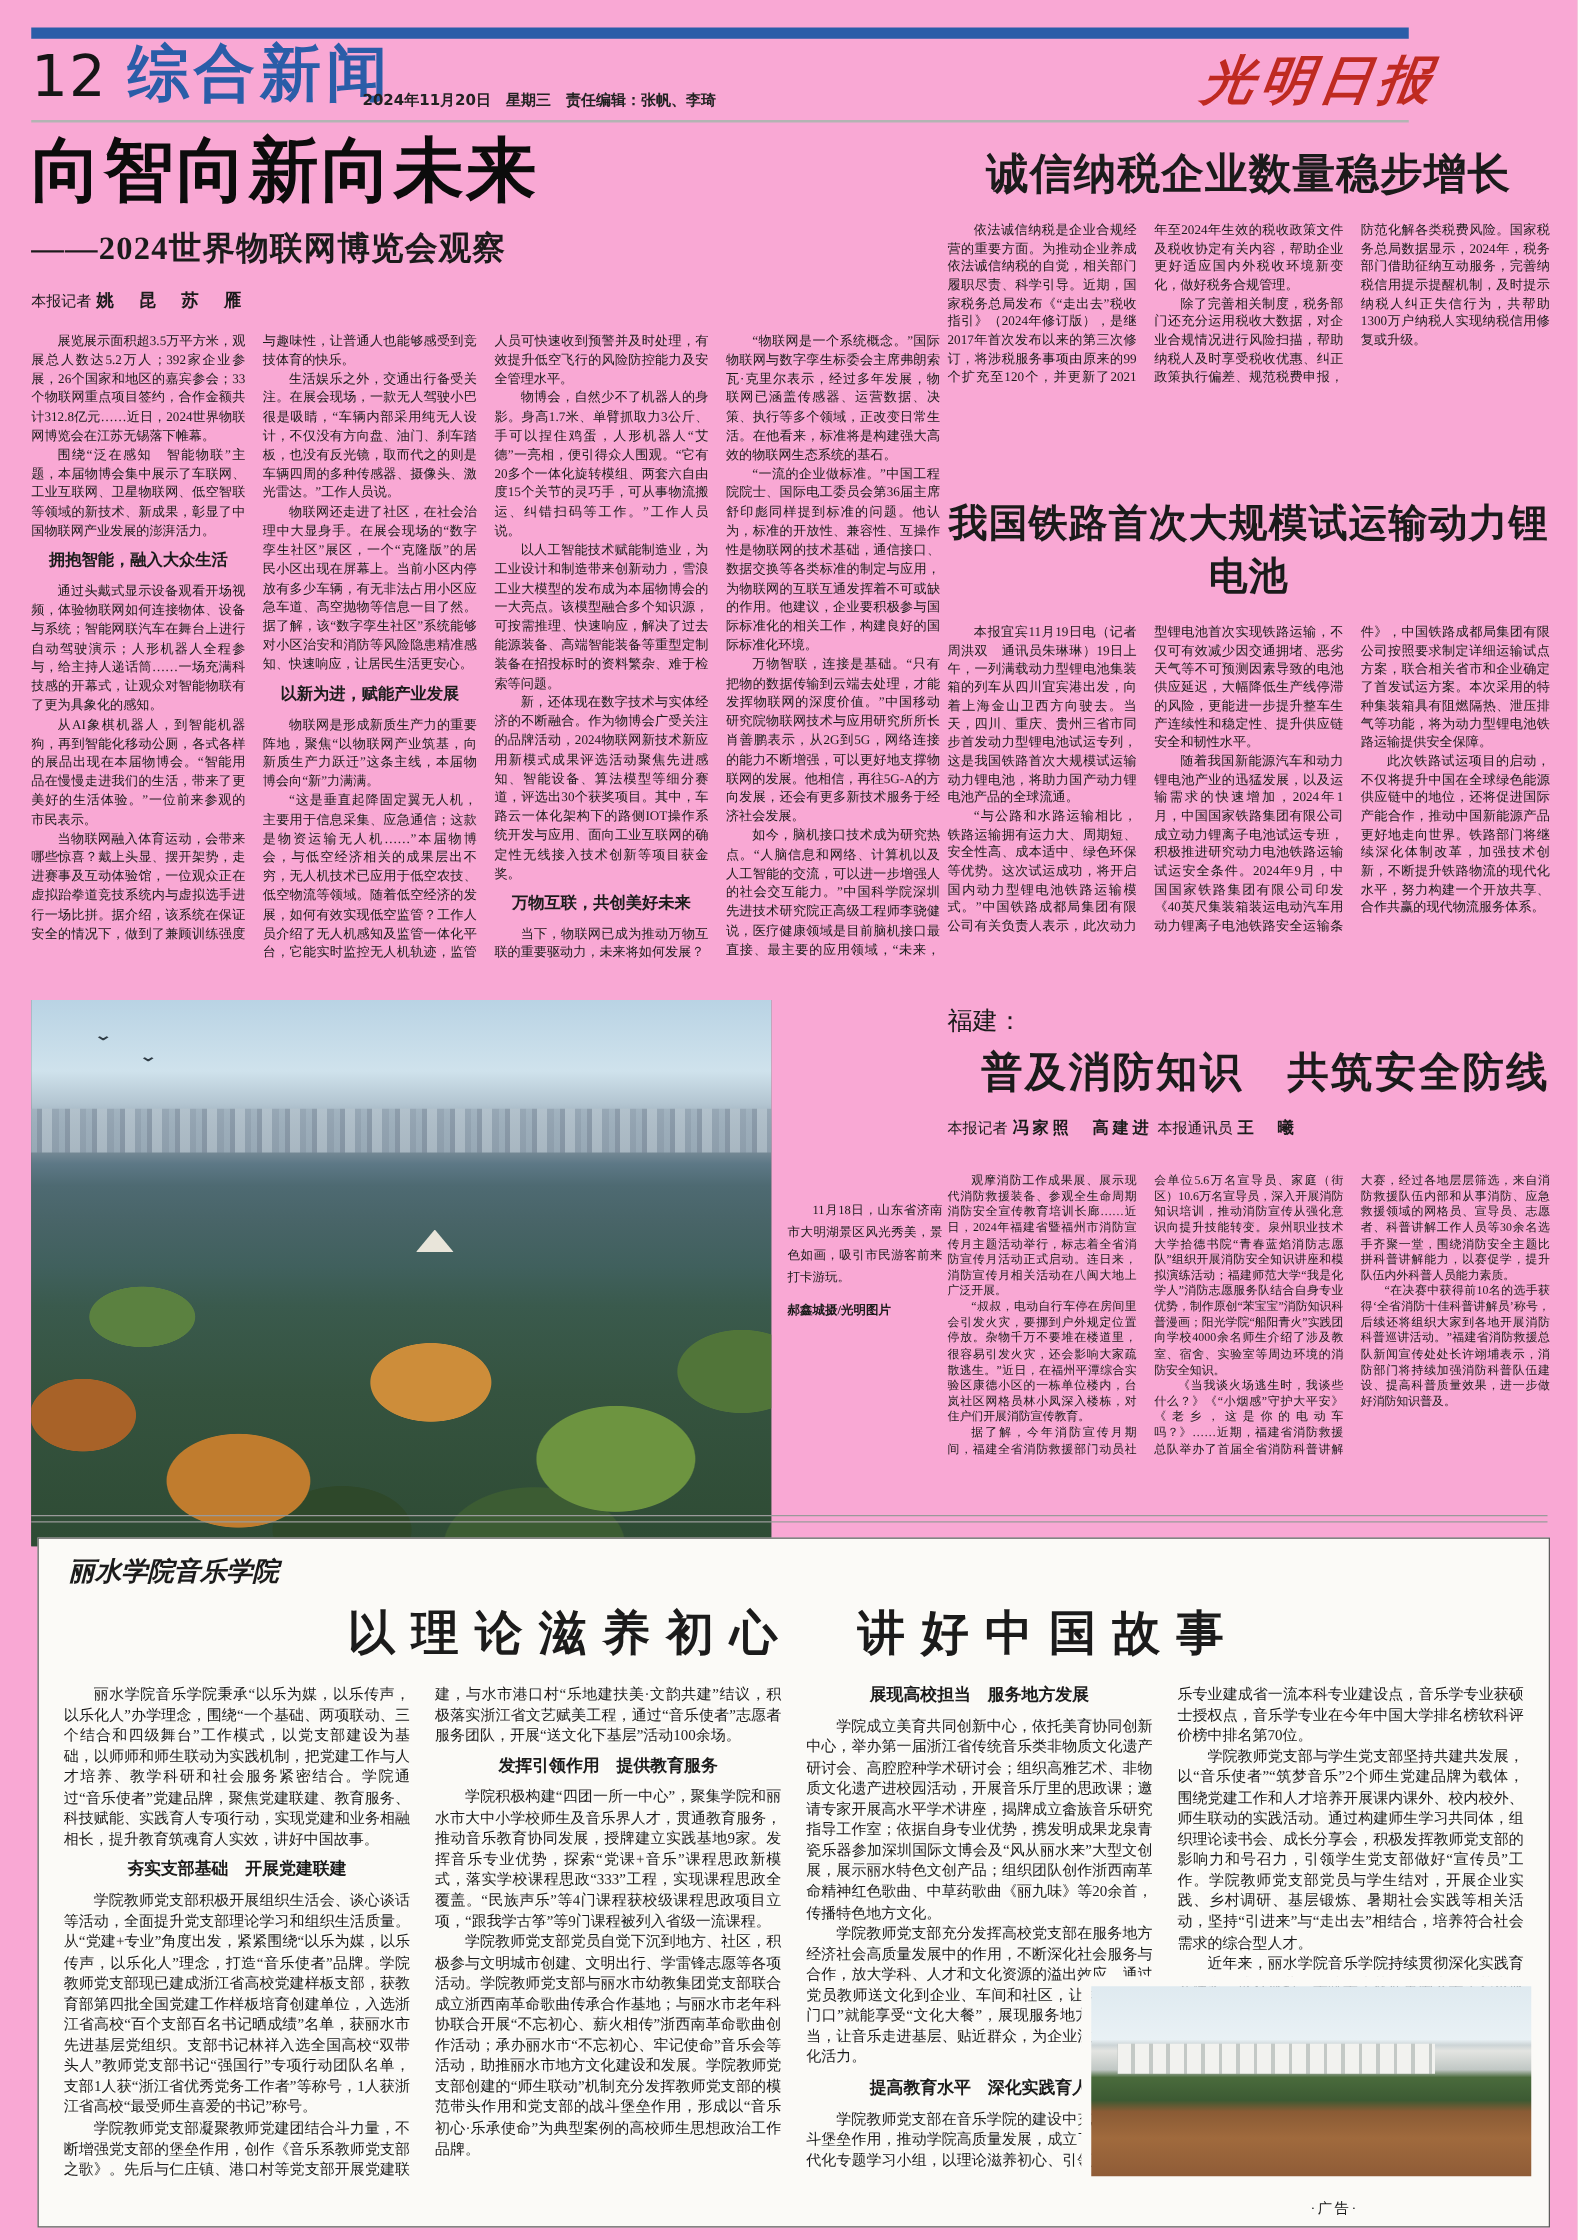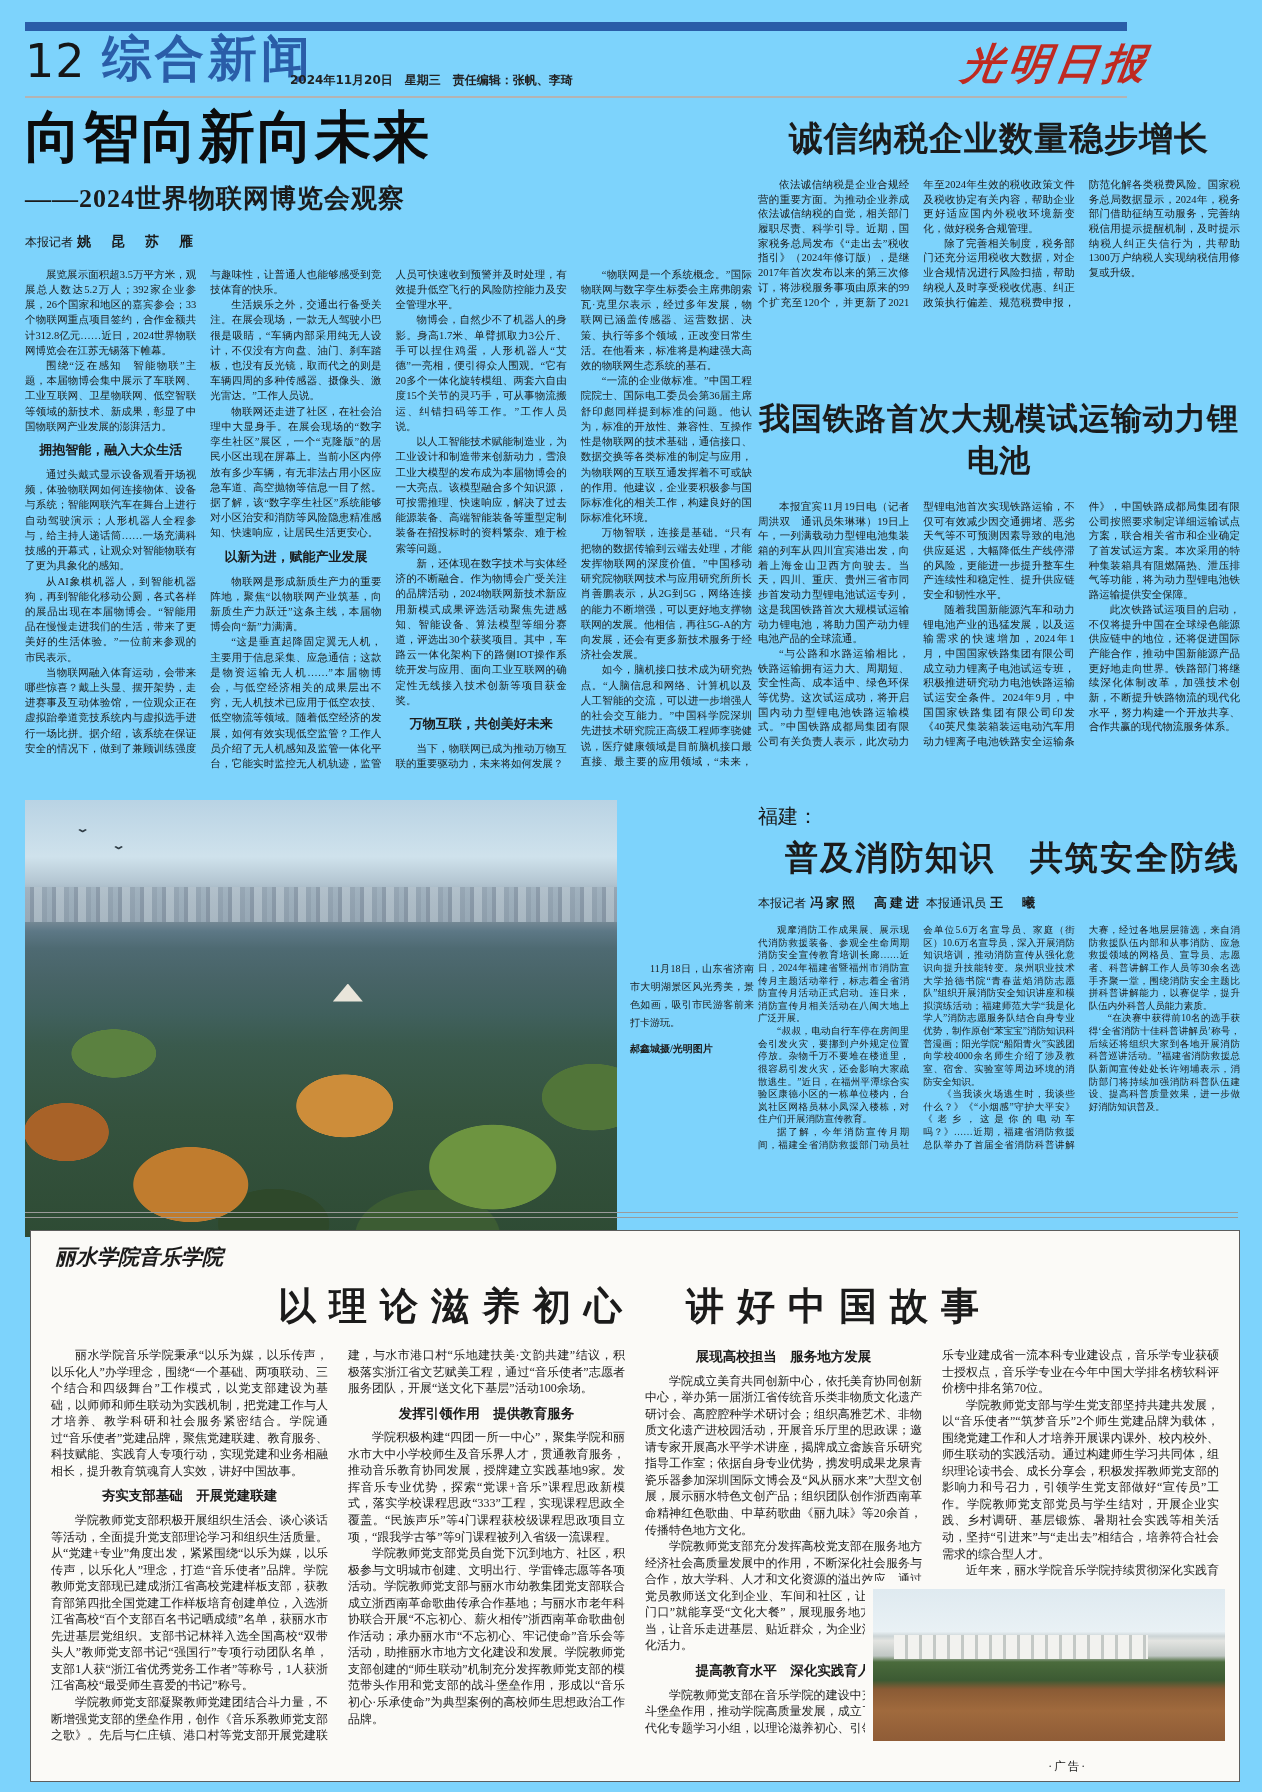--- a/index.html
+++ b/index.html
@@ -1,16 +1,16 @@
 <!DOCTYPE html>
 <html><head>
 <meta charset="utf-8">
 <style>
   html,body{margin:0;padding:0;background:#e8e6e2;}
-  #page{position:relative;width:1262px;height:1792px;margin:0 auto;background:#7dd3fc;
+  #page{position:relative;width:1262px;height:1792px;margin:0 auto;background:#f9a8d4;
         font-family:"Liberation Serif","DejaVu Serif",serif;color:#1b1b1b;overflow:hidden;}
   .abs{position:absolute;}
   
   .blue-bar{left:25px;top:22px;width:1102px;height:9px;}
   .page-number{left:25px;top:34px;font-family:"DejaVu Sans","Liberation Sans",sans-serif;
                font-weight:400;font-size:46px;color:#161616;letter-spacing:1px;}
   .section-title{left:102px;top:26px;font-family:Liberation Mono, monospace;
                  font-weight:900;font-size:49px;letter-spacing:4px;}
   .date-line{left:290px;top:72px;font-family:"DejaVu Sans","Liberation Sans",sans-serif;
              font-weight:bold;font-size:12px;color:#222;}
@@ -42,21 +42,21 @@
   .rail{left:758px;top:398px;width:482px;}
   .rail-headline{font-size:31px;font-weight:900;text-align:center;letter-spacing:1px;}
   .rail-body{margin-top:18px;height:334px;column-count:3;column-gap:14px;
              font-size:10.5px;line-height:1.4;}
   
   .fire{left:758px;top:803px;width:482px;}
   .fire-kicker{font-size:20px;}
   .fire-headline{margin-top:6px;font-size:33px;font-weight:900;text-align:right;letter-spacing:2px;}
   .fire-byline{margin-top:12px;}
   .fire-byline .byline-names{font-size:13px;}
-  .fire-body{margin-top:12px;height:252px;column-count:3;column-gap:14px;
+  .fire-body{margin-top:28px;height:252px;column-count:3;column-gap:14px;
              font-size:9.5px;line-height:1.33;}
   
   .photo-lake{left:25px;top:800px;width:592px;height:437px;background-color:#35533f;
     background-image:
       radial-gradient(ellipse 70px 48px at 7% 76%, #a86228 0 60%, rgba(0,0,0,0) 61%),
       radial-gradient(ellipse 95px 62px at 28% 88%, #c07c2e 0 60%, rgba(0,0,0,0) 61%),
       radial-gradient(ellipse 80px 52px at 54% 70%, #cd8d3a 0 60%, rgba(0,0,0,0) 61%),
       radial-gradient(ellipse 105px 70px at 79% 84%, #6d9440 0 60%, rgba(0,0,0,0) 61%),
       radial-gradient(ellipse 92px 58px at 42% 97%, #2e482a 0 60%, rgba(0,0,0,0) 61%),
       radial-gradient(ellipse 120px 78px at 68% 100%, #3c5c33 0 60%, rgba(0,0,0,0) 61%),

